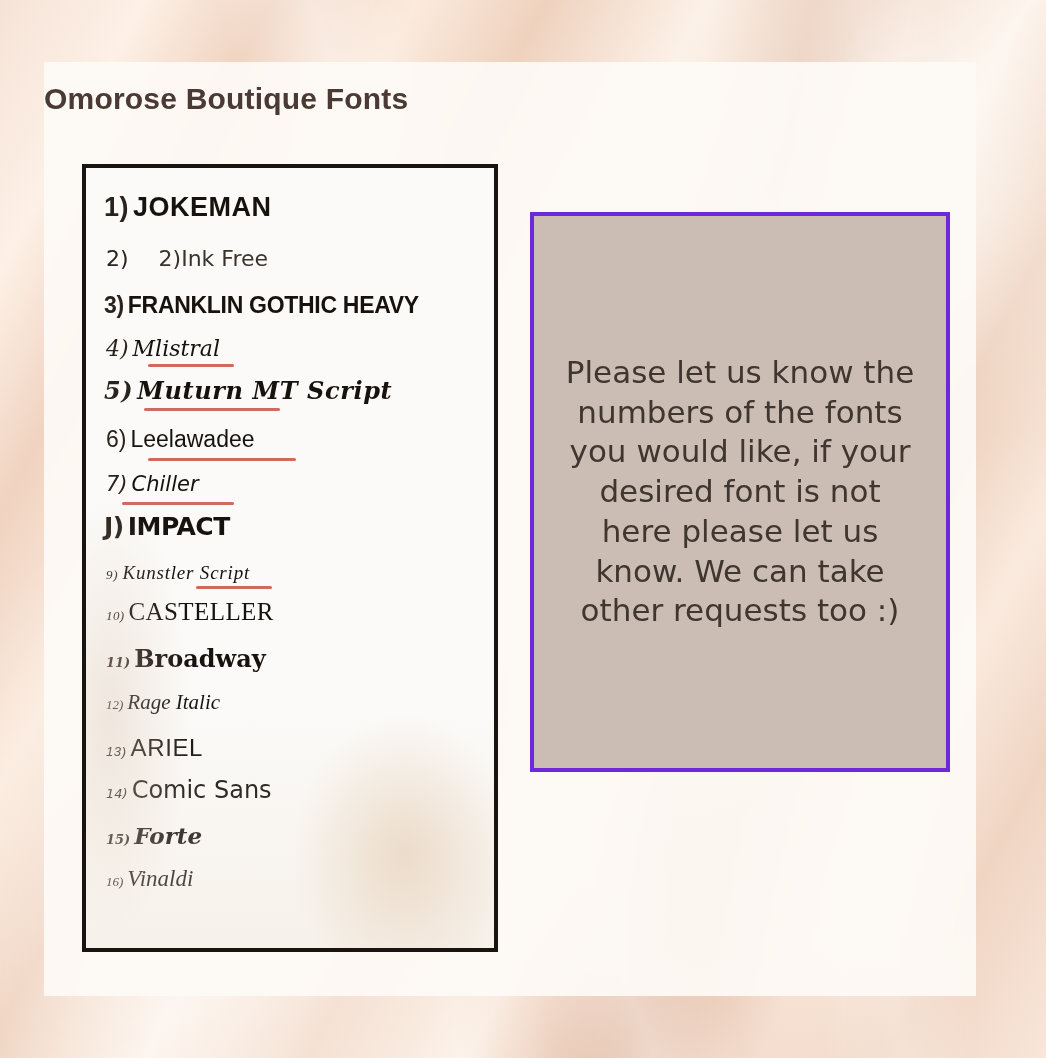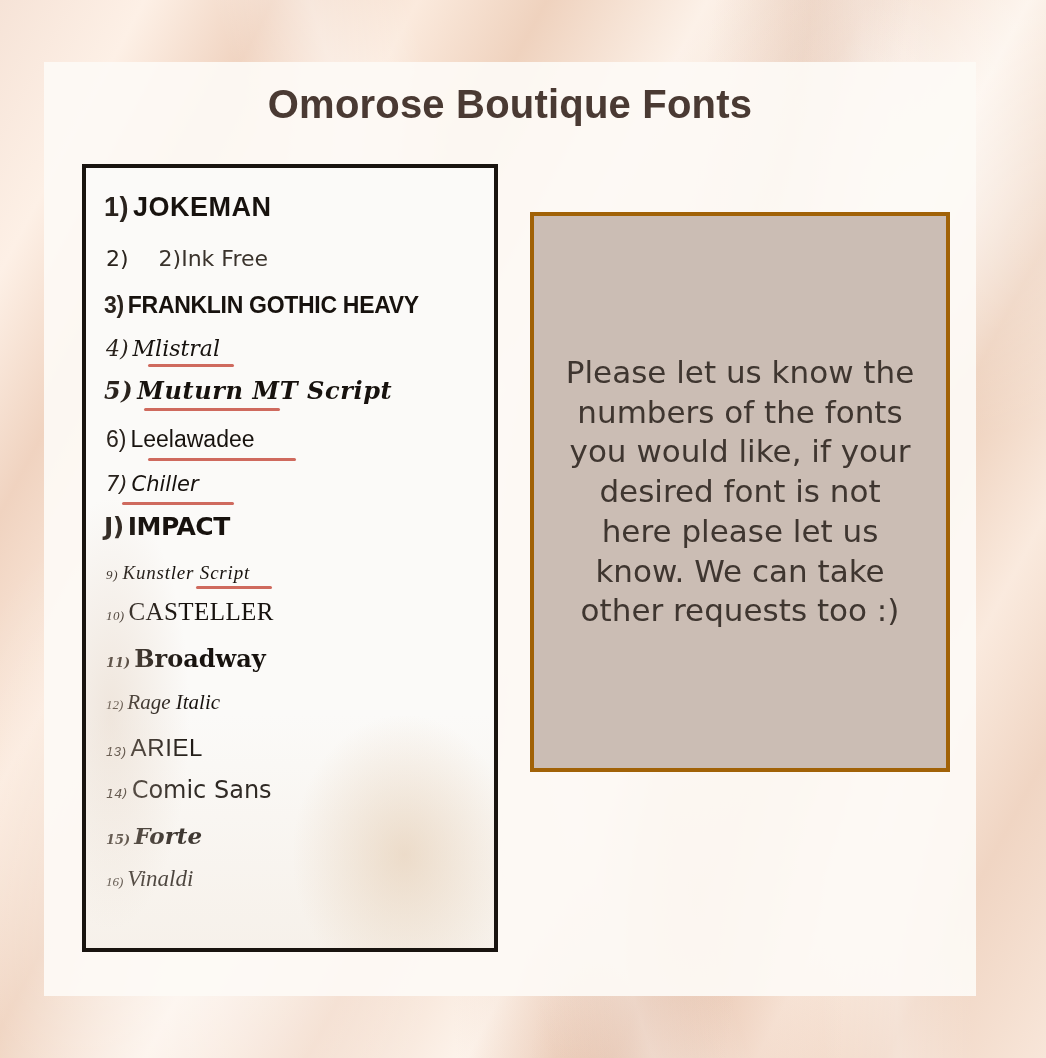--- a/index.html
+++ b/index.html
@@ -55,22 +55,22 @@
     width: 932px;
     height: 934px;
     background: rgba(253, 250, 245, 0.93);
   }
 
   #page-title {
     position: absolute;
     left: 0;
     top: 20px;
     width: 932px;
-    text-align: center;
-    font-size: 40px;
+    text-align: left;
+    font-size: 30px;
     font-weight: bold;
     color: #4a3a33;
     letter-spacing: 0.2px;
   }
 
   
   #font-list-photo {
     position: absolute;
     left: 38px;
     top: 102px;
@@ -132,21 +132,21 @@
   .sm-num { font-size: 13px; font-style: italic; }
 
   
   #note-box {
     position: absolute;
     left: 486px;
     top: 150px;
     width: 420px;
     height: 560px;
     background: #cbbdb4;
-    border: 4px solid #a16207;
+    border: 4px solid #6d28d9;
     box-sizing: border-box;
     display: flex;
     align-items: center;
     justify-content: center;
     padding: 18px 26px;
   }
   #note-text {
     font-size: 31px;
     line-height: 1.28;
     color: #3f3630;

